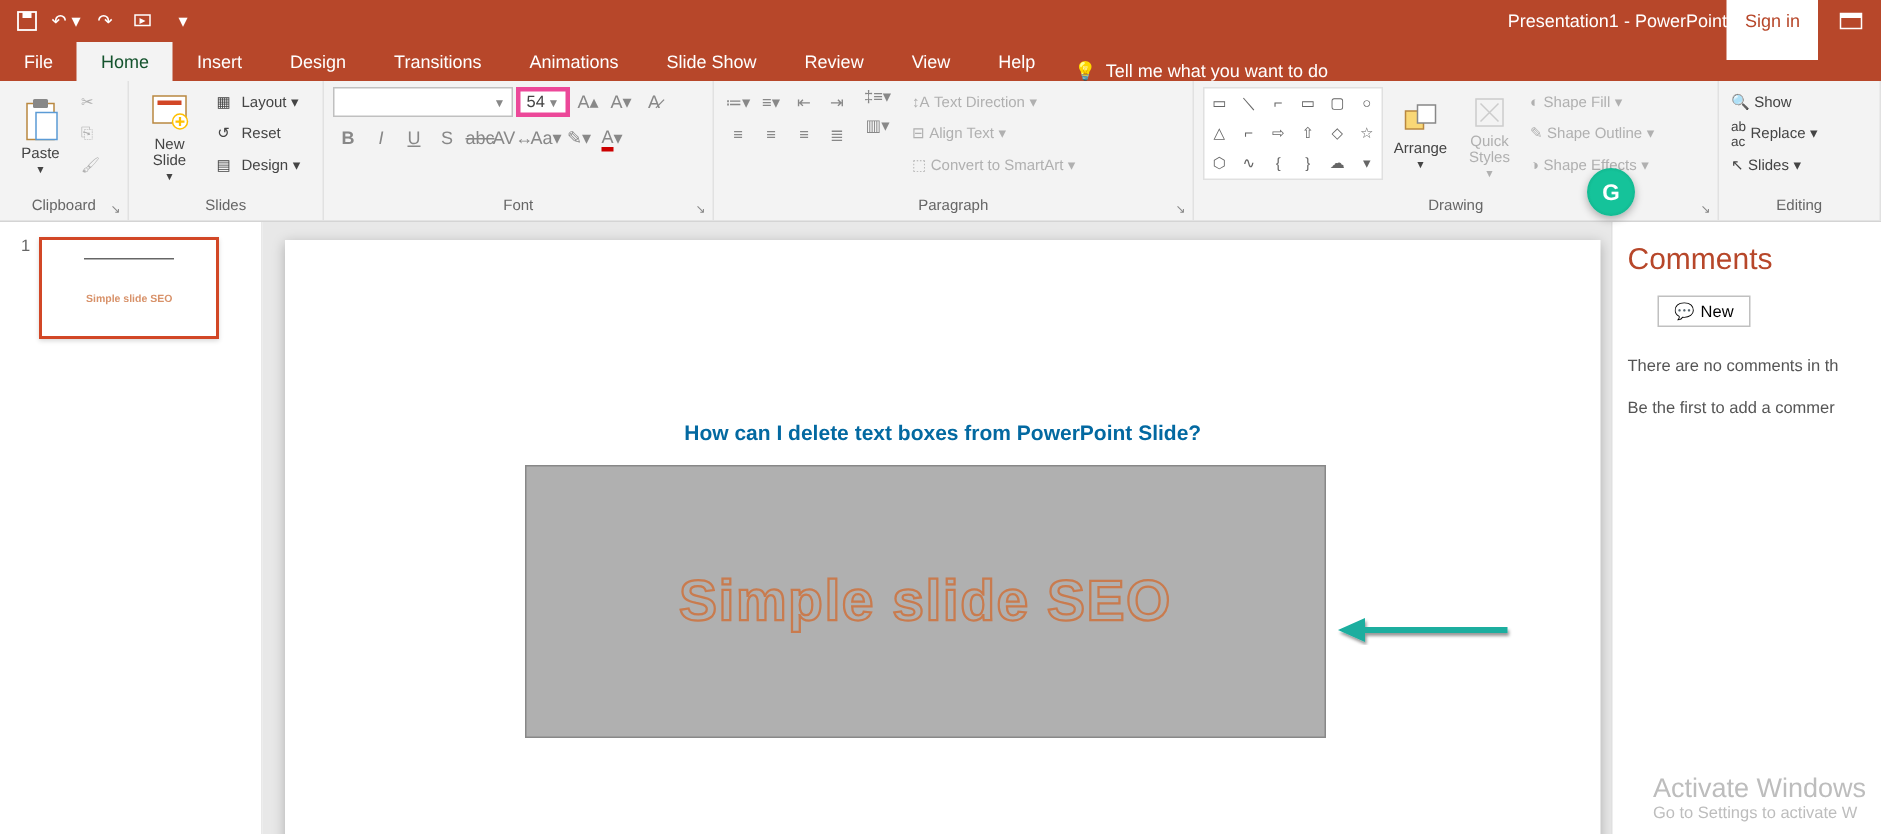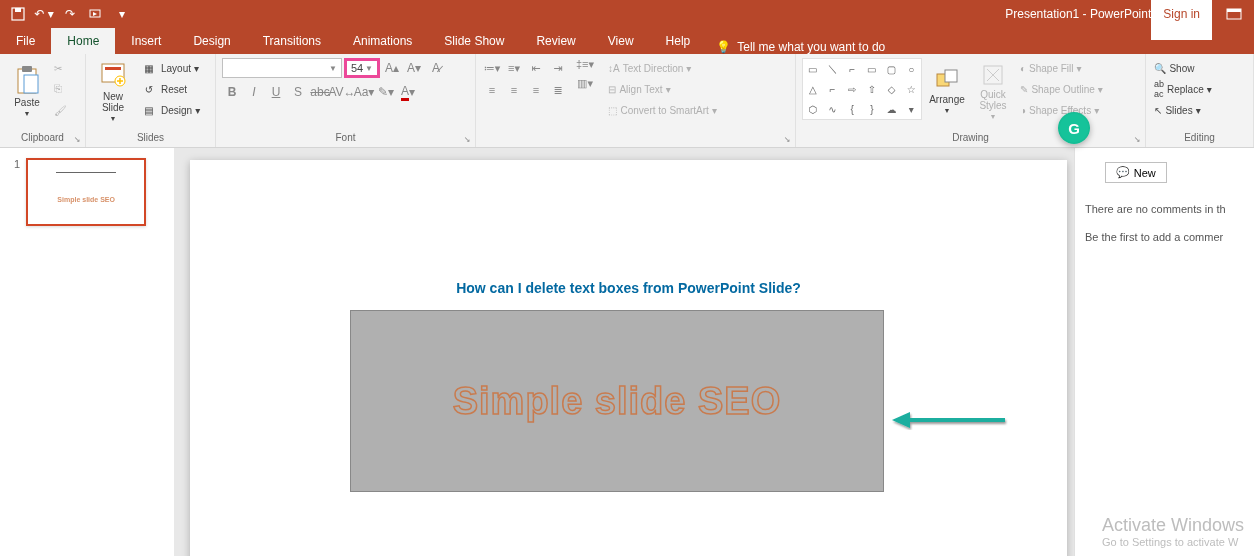--- a/index.html
+++ b/index.html
@@ -212,20 +212,21 @@
       <div class="vcol" style="gap:6px;margin-left:4px">
         <div class="para-cell disabled">‡≡▾</div>
         <div class="para-cell disabled">▥▾</div>
       </div>
       <div class="vcol" style="margin-left:8px">
         <div class="sm disabled"><span>↕A</span> <span>Text Direction</span> ▾</div>
         <div class="sm disabled"><span>⊟</span> <span>Align Text</span> ▾</div>
         <div class="sm disabled"><span>⬚</span> <span>Convert to SmartArt</span> ▾</div>
       </div>
     </div>
+    <div class="group-label">Paragraph</div>
     <div class="launcher">↘</div>
   </div>
 
   <div class="group" style="width:350px">
     <div class="group-content">
       <div class="shapes-gallery">
         <div>▭</div>
           <div>＼</div>
           <div>⌐</div>
           <div>▭</div>
@@ -308,20 +309,21 @@
             <filter id="s">
               <feDropShadow dx="1" dy="2" stdDeviation="1" flood-opacity="0.4"></feDropShadow>
             </filter>
           </defs>
         <path d="M115 10 L20 10 L20 4 L2 12 L20 20 L20 14 L115 14 Z" fill="#1aae9f" filter="url(#s)"></path>
       </svg>
     </div>
   </div>
 
   <div class="comments">
+    <h2>Comments</h2>
     <button class="new-btn">
         <span>💬</span>
         <span>New</span>
       </button>
     <div class="cm-text">There are no comments in th</div>
     <div class="cm-text">Be the first to add a commer</div>
   </div>
 </div>
 
 <div class="grammarly">G</div>

